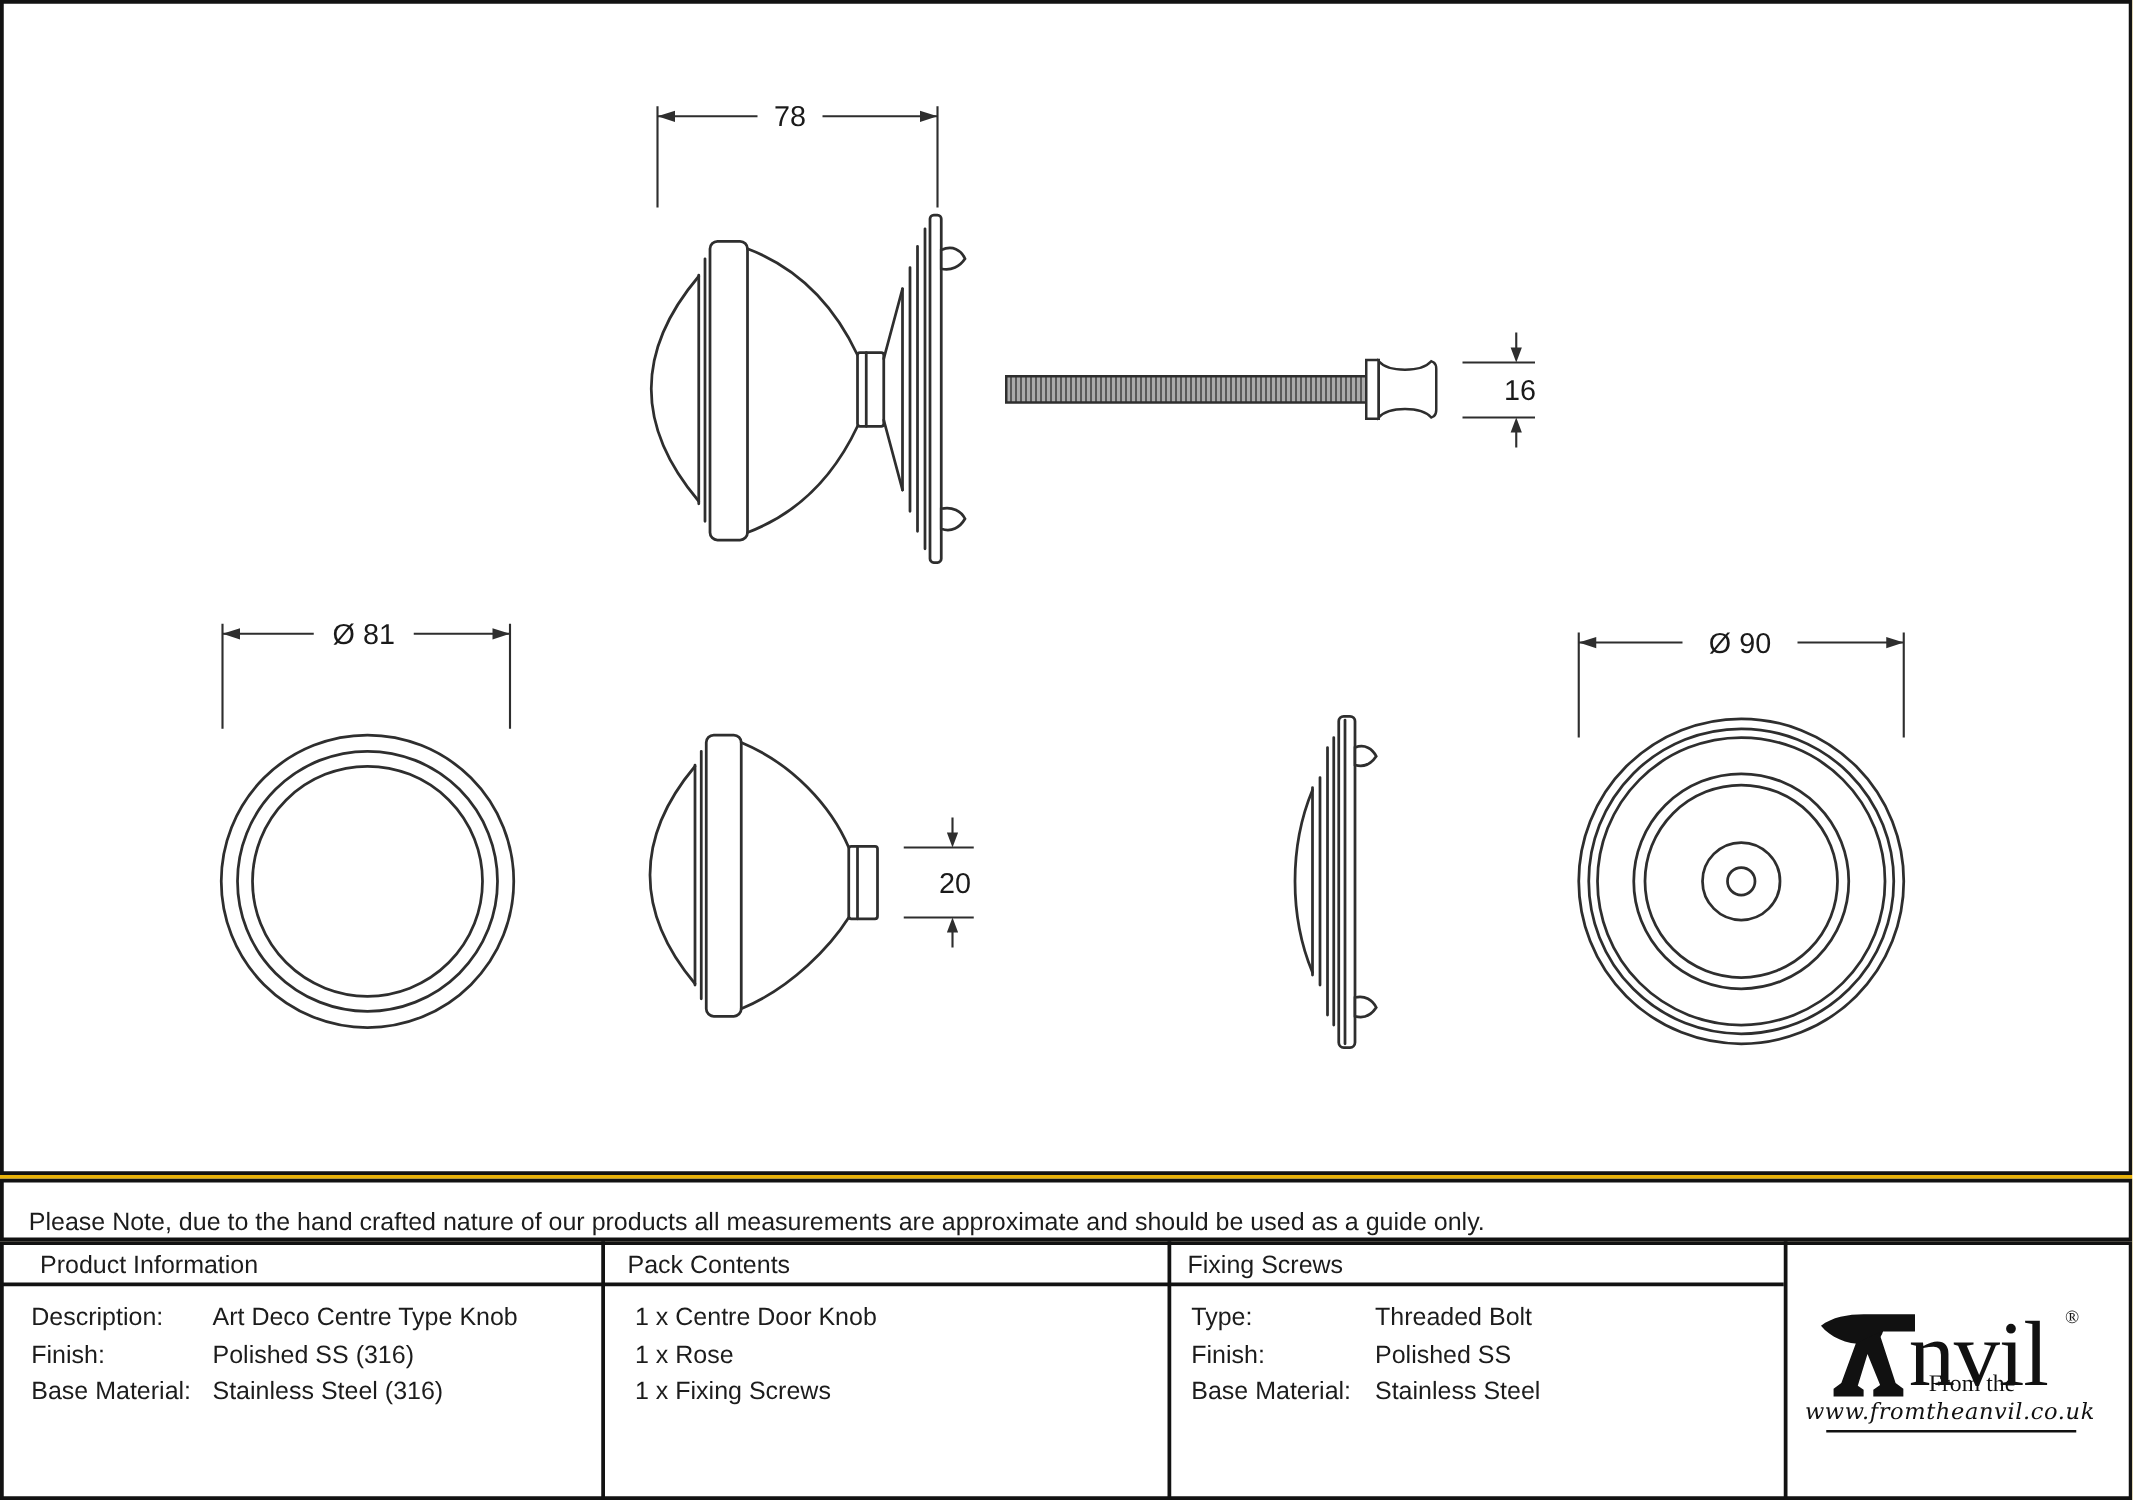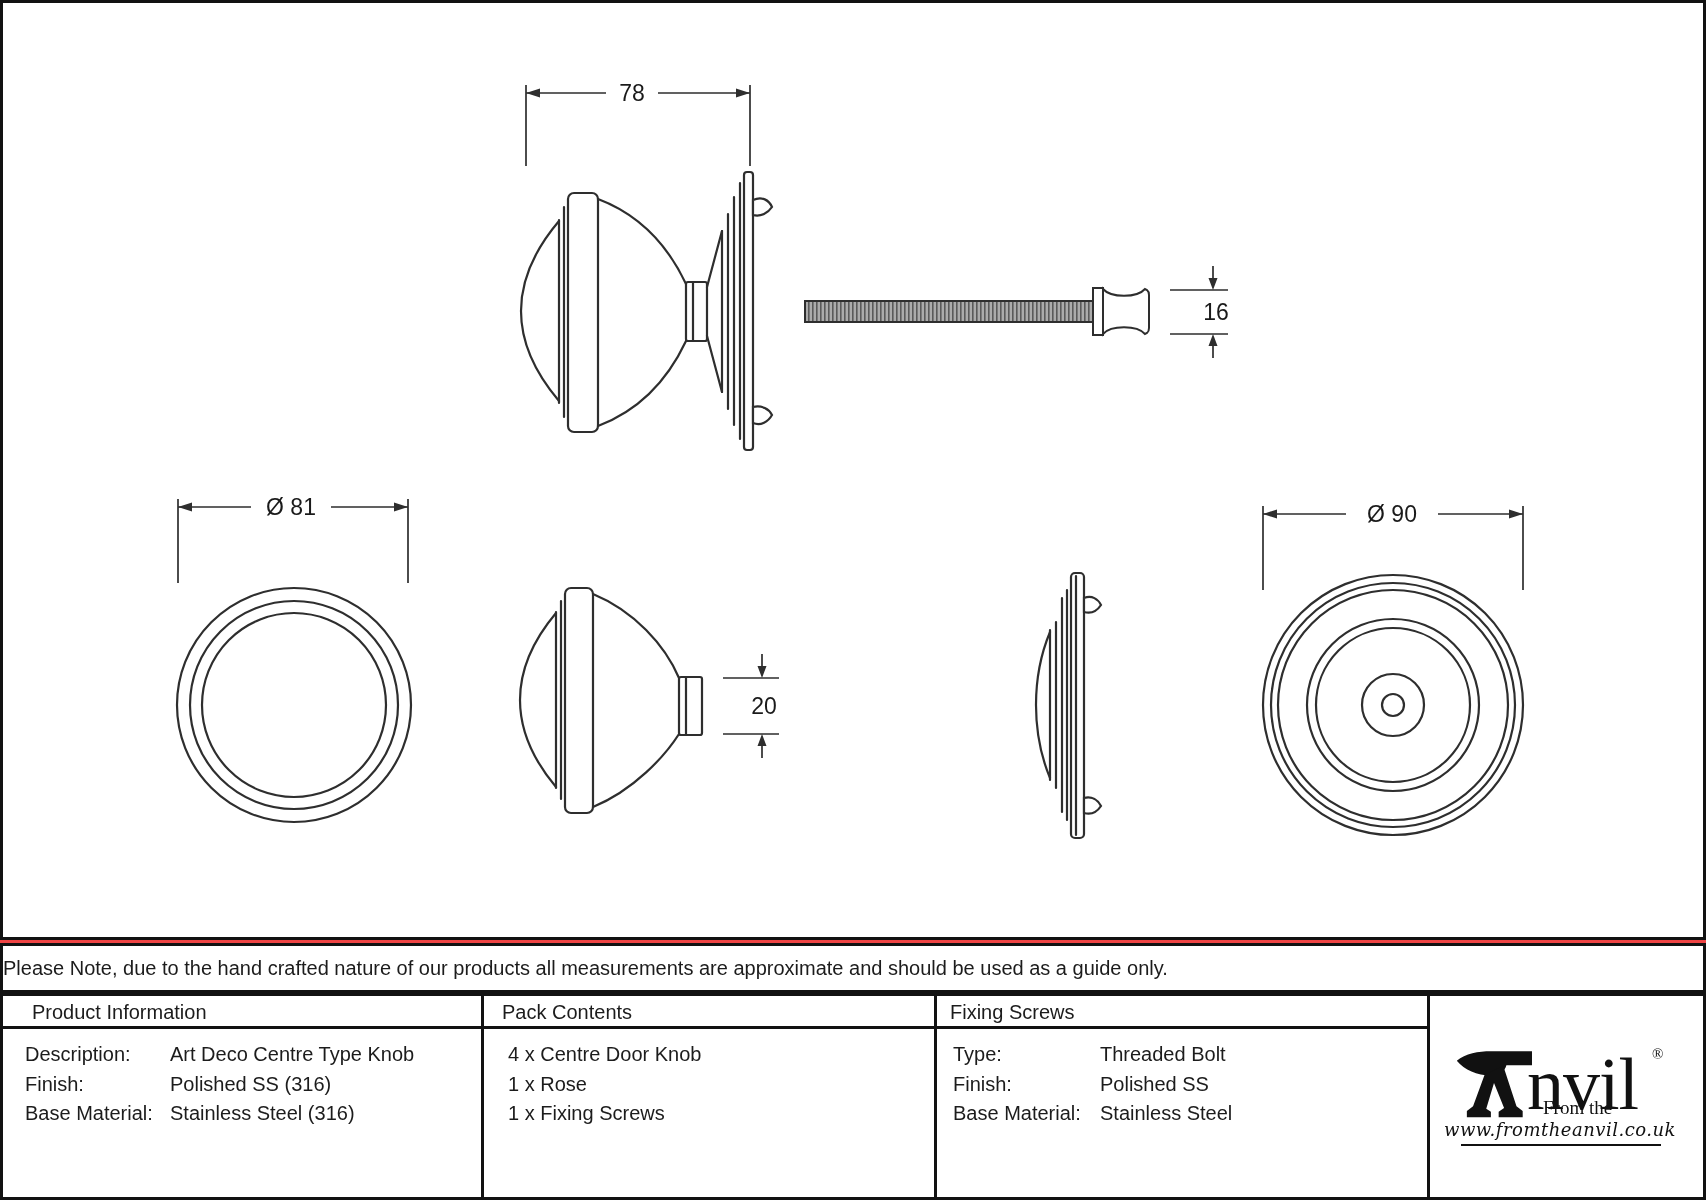--- a/index.html
+++ b/index.html
@@ -1,28 +1,28 @@
 <!DOCTYPE html>
 <html><head>
 <meta charset="utf-8">
 <style>
   html,body{margin:0;padding:0;background:#fff;}
   .sheet{
-    position:relative;width:1706px;height:1200px;background:#ef4444;
+    position:relative;width:1706px;height:1200px;background:#eab308;
     font-family:"Liberation Sans",sans-serif;color:#1c1c1c;overflow:hidden;
   }
   .drawing-box{
     position:absolute;left:0;top:0;width:1706px;height:940px;
     border:3px solid #121212;box-sizing:border-box;background:#fff;
   }
   .drawing-svg{position:absolute;left:0;top:0;}
   .note-box{
     position:absolute;left:0;top:943px;width:1706px;height:50px;
     border:3px solid #121212;box-sizing:border-box;background:#fff;
-    display:flex;align-items:center;font-size:20px;
+    display:flex;align-items:flex-end;padding-left:20px;font-size:20px;
   }
   .spec-table{
     position:absolute;left:0;top:993px;width:1706px;height:207px;
     border:3px solid #121212;box-sizing:border-box;background:#fff;
   }
   .vdiv{position:absolute;top:993px;height:207px;width:3px;background:#121212;}
   .hdiv{position:absolute;left:0;top:1026px;width:1427px;height:3px;background:#121212;}
   .cell-header{position:absolute;top:1001px;font-size:20px;white-space:nowrap;}
   .kv-block{position:absolute;top:1040px;font-size:20px;line-height:29.5px;}
   .kv-row{display:flex;}
@@ -167,21 +167,21 @@
       <span class="kv-label">Finish:</span>
       <span>Polished SS (316)</span>
     </div>
     <div class="kv-row">
       <span class="kv-label">Base Material:</span>
       <span>Stainless Steel (316)</span>
     </div>
   </div>
 
   <div class="list-block" style="left:508px">
-    <div>4 x Centre Door Knob</div>
+    <div>1 x Centre Door Knob</div>
     <div>1 x Rose</div>
     <div>1 x Fixing Screws</div>
   </div>
 
   <div class="kv-block" style="left:953px">
     <div class="kv-row">
       <span class="kv-label fs">Type:</span>
       <span>Threaded Bolt</span>
     </div>
     <div class="kv-row">

